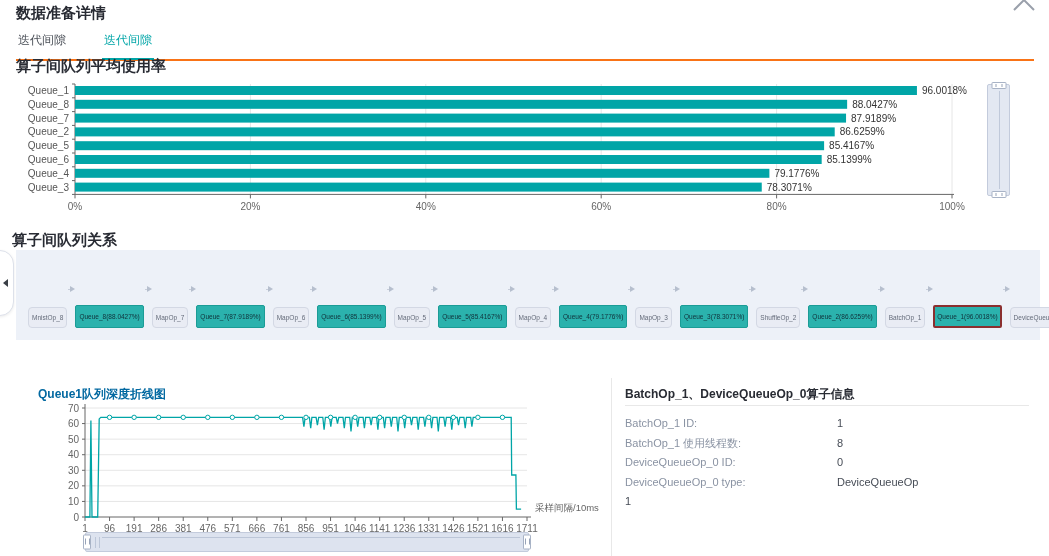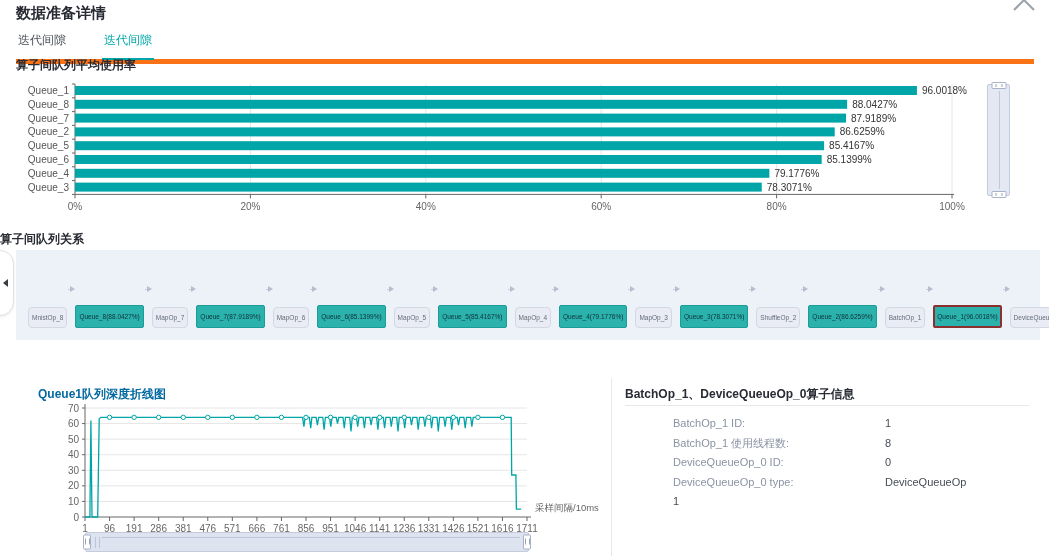--- a/index.html
+++ b/index.html
@@ -5,27 +5,27 @@
   * { margin:0; padding:0; box-sizing:border-box; }
   html,body { background:#fff; }
   body { font-family:"Liberation Sans", sans-serif; color:#282b33; }
   #screen { position:relative; width:1049px; height:556px; background:#fff; overflow:hidden; }
 
   
   .page-title { position:absolute; left:16px; top:4px; font-size:15px; font-weight:bold; color:#282b33; }
   .collapse-btn { position:absolute; right:10px; top:-4px; width:30px; height:20px; cursor:pointer; }
 
   
-  .tab-strip { position:absolute; left:16px; top:30px; width:1018px; border-bottom:5px solid #f97316; display:flex; }
+  .tab-strip { position:absolute; left:16px; top:30px; width:1018px; border-bottom:2px solid #f97316; display:flex; }
   .tab { font-size:12px; color:#4a4f57; padding:2px 2px 9px 2px; margin-right:34px; cursor:pointer; }
   .tab.active { color:#00a5a7; border-bottom:2px solid #00a5a7; margin-bottom:-1px; }
 
-  .section-title { position:absolute; font-size:12px; font-weight:bold; color:#282b33; }
+  .section-title { position:absolute; font-size:15px; font-weight:bold; color:#282b33; }
   #sec1-title { left:16px; top:57px; }
-  #sec2-title { left:0; top:231px; }
+  #sec2-title { left:12px; top:231px; }
 
   
   #bar-chart { position:absolute; left:16px; top:82px; }
 
   
   .dz-v { position:absolute; left:987px; top:84px; width:23px; height:112px; background:#e3e8f2; border:1px solid #c3cbdc; border-radius:2px; }
   .dz-v .profile { position:absolute; left:11px; top:6px; bottom:6px; border-left:1px solid #c0c9da; }
   .dz-v .handle { position:absolute; left:50%; transform:translateX(-50%); width:15px; height:7px; background:#fff; border:1px solid #a8b3c6; border-radius:1px; }
   .dz-v .handle.top { top:-3px; } .dz-v .handle.bottom { bottom:-3px; }
   .dz-v .handle::after { content:""; display:block; width:5px; height:3px; margin:1px auto 0; border-left:1px solid #98a3b8; border-right:1px solid #98a3b8; }
@@ -52,21 +52,21 @@
   .dz-h .profile { position:absolute; left:16px; right:8px; top:4px; border-top:1px solid #bcc6d8; }
   .dz-h .notch { position:absolute; left:9px; top:4px; width:5px; height:11px; border-left:1px solid #bcc6d8; border-right:1px solid #bcc6d8; }
   .dz-h .handle { position:absolute; top:50%; transform:translateY(-50%); width:8px; height:15px; background:#fff; border:1px solid #a8b3c6; border-radius:1px; }
   .dz-h .handle.left { left:-3px; } .dz-h .handle.right { right:-3px; }
   .dz-h .handle::after { content:""; display:block; width:3px; height:6px; margin:3px auto 0; border-left:1px solid #98a3b8; border-right:1px solid #98a3b8; }
 
   
   #op-info { position:absolute; left:611px; top:378px; width:428px; height:178px; border-left:1px solid #e8e8e8; padding:8px 10px 0 13px; }
   #op-info .info-title { font-size:12px; font-weight:bold; color:#282b33; padding-bottom:2px; border-bottom:1px solid #e8e8e8; }
   #op-info .rows { margin-top:8px; }
-  #op-info .row { display:grid; grid-template-columns:212px 1fr; font-size:11px; line-height:19.5px;margin-left:48px; }
+  #op-info .row { display:grid; grid-template-columns:212px 1fr; font-size:11px; line-height:19.5px; }
   #op-info .row .lbl { color:#8a93a3; }
   #op-info .row .val { color:#464c56; }
 </style>
 </head>
 <body>
 
 <div id="screen">
 
   <div class="page-title">数据准备详情</div>
 

